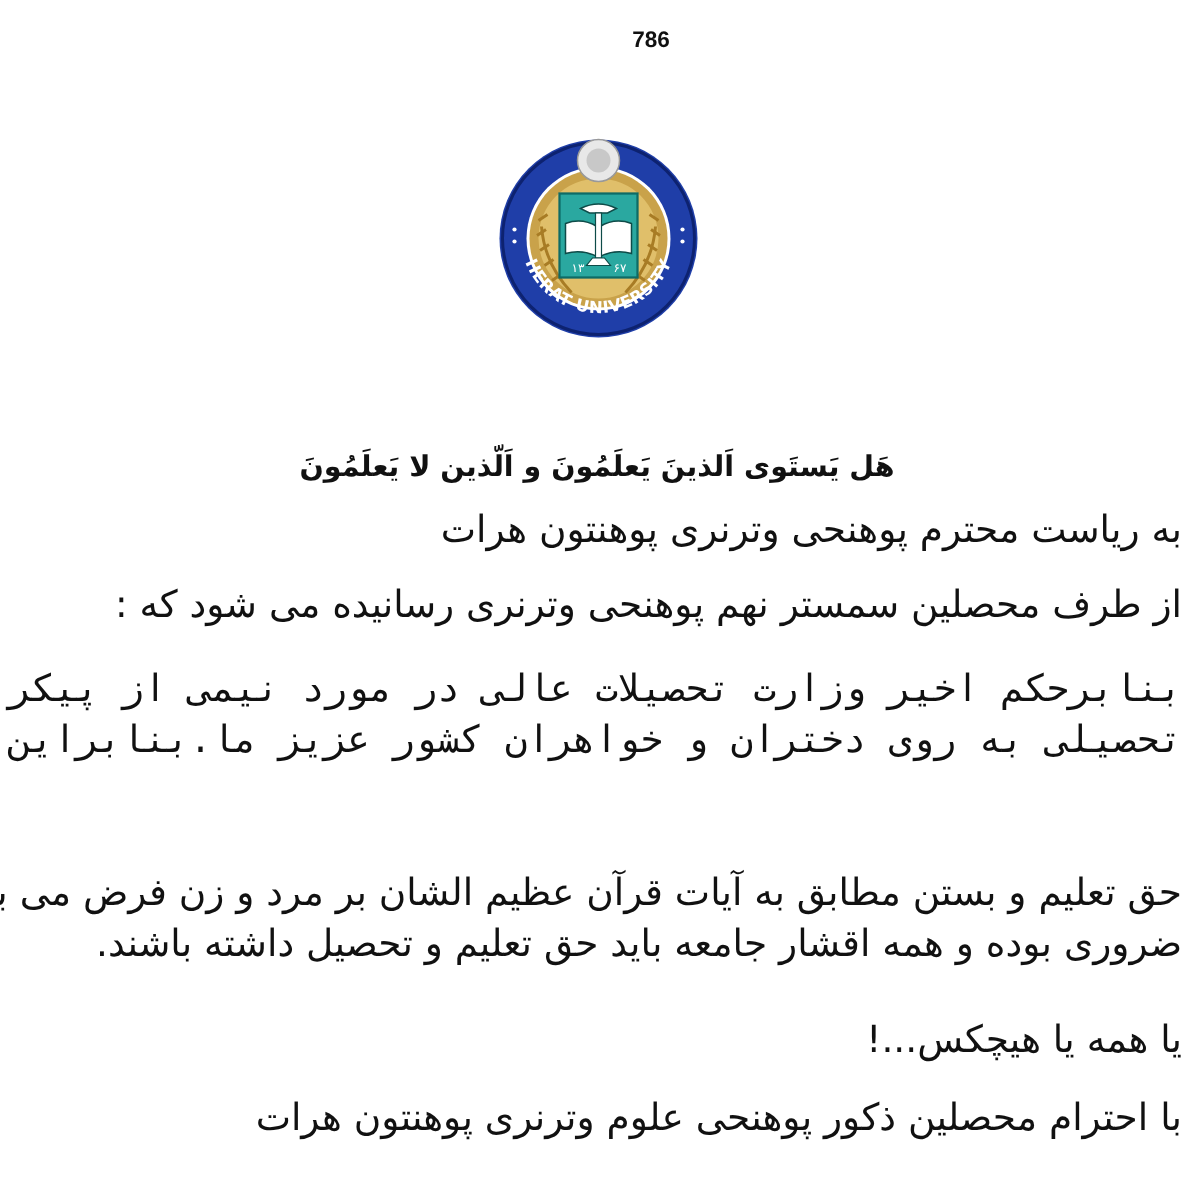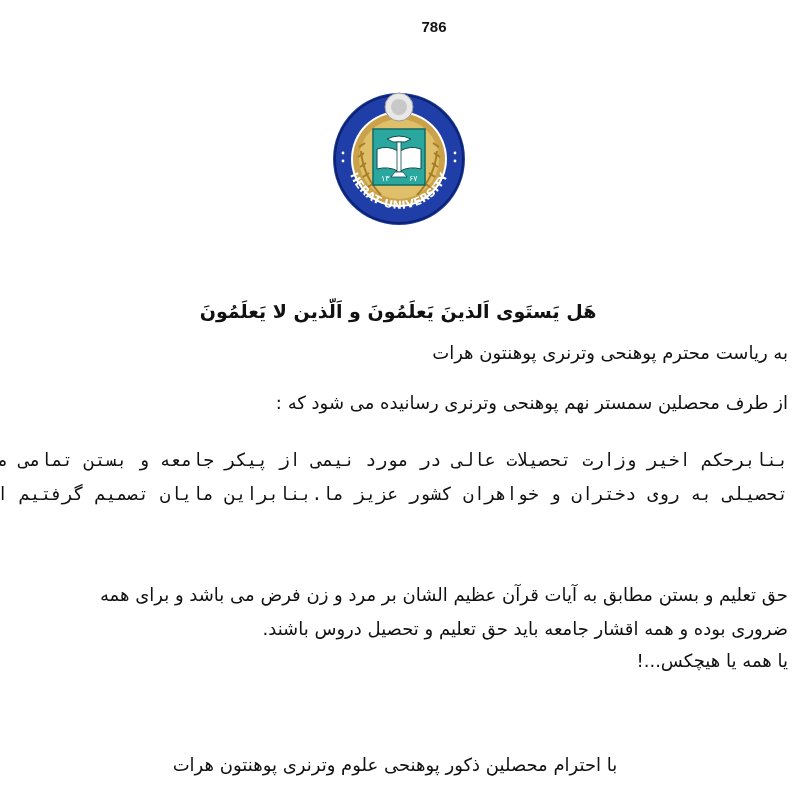--- a/index.html
+++ b/index.html
@@ -45,21 +45,21 @@
       font-weight: bold;
       font-size: 19px;
       margin-top: 24px;
     }
     .body-text {
       position: absolute;
       right: 8px;
       width: 786px;
       direction: rtl;
       text-align: right;
-      font-size: 18px;
+      font-size: 25px;
       line-height: 34px;
       white-space: nowrap;
     }
     .line { display: block; }
   </style>
 </head>
 <body>
 
 <div class="page-number">786</div>
 
@@ -114,18 +114,18 @@
 
 <div class="body-text" style="top:386px;">از طرف محصلین سمستر نهم پوهنحی وترنری رسانیده می شود که :</div>
 
 <div class="body-text" style="top:444px;font-family:Liberation Mono, monospace;">
   <span class="line">بنابرحکم اخیر وزارت تحصیلات عالی در مورد نیمی از پیکر جامعه و بستن تمامی مراکز تعلیمی و</span>
   <span class="line">تحصیلی به روی دختران و خواهران کشور عزیز ما.بنابراین مایان تصمیم گرفتیم الی بازگشایی مراکز</span>
 </div>
 
 <div class="body-text" style="top:578px;">
   <span class="line">حق تعلیم و بستن مطابق به آیات قرآن عظیم الشان  بر مرد و زن فرض می باشد و برای همه</span>
-  <span class="line">ضروری بوده و همه اقشار جامعه باید حق تعلیم و تحصیل دروس باشند.</span>
+  <span class="line">ضروری بوده و همه اقشار جامعه باید حق تعلیم و تحصیل داشته باشند.</span>
 </div>
 
-<div class="body-text" style="top:644px;">یا همه یا هیچکس...!</div>
+<div class="body-text" style="top:676px;">یا همه یا هیچکس...!</div>
 
-<div class="body-text" style="top:748px;text-align:center;">با احترام محصلین ذکور  پوهنحی علوم وترنری پوهنتون هرات</div>
+<div class="body-text" style="top:728px;">با احترام محصلین ذکور  پوهنحی علوم وترنری پوهنتون هرات</div>
 
 </body></html>

